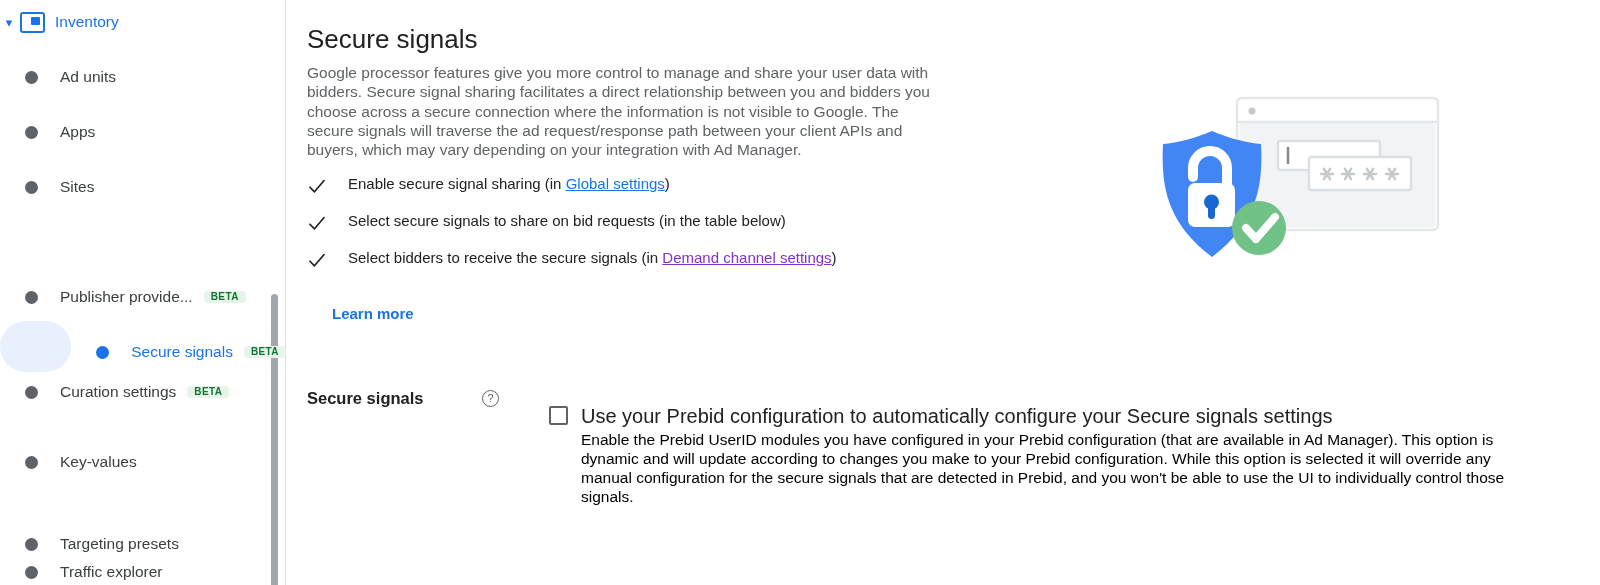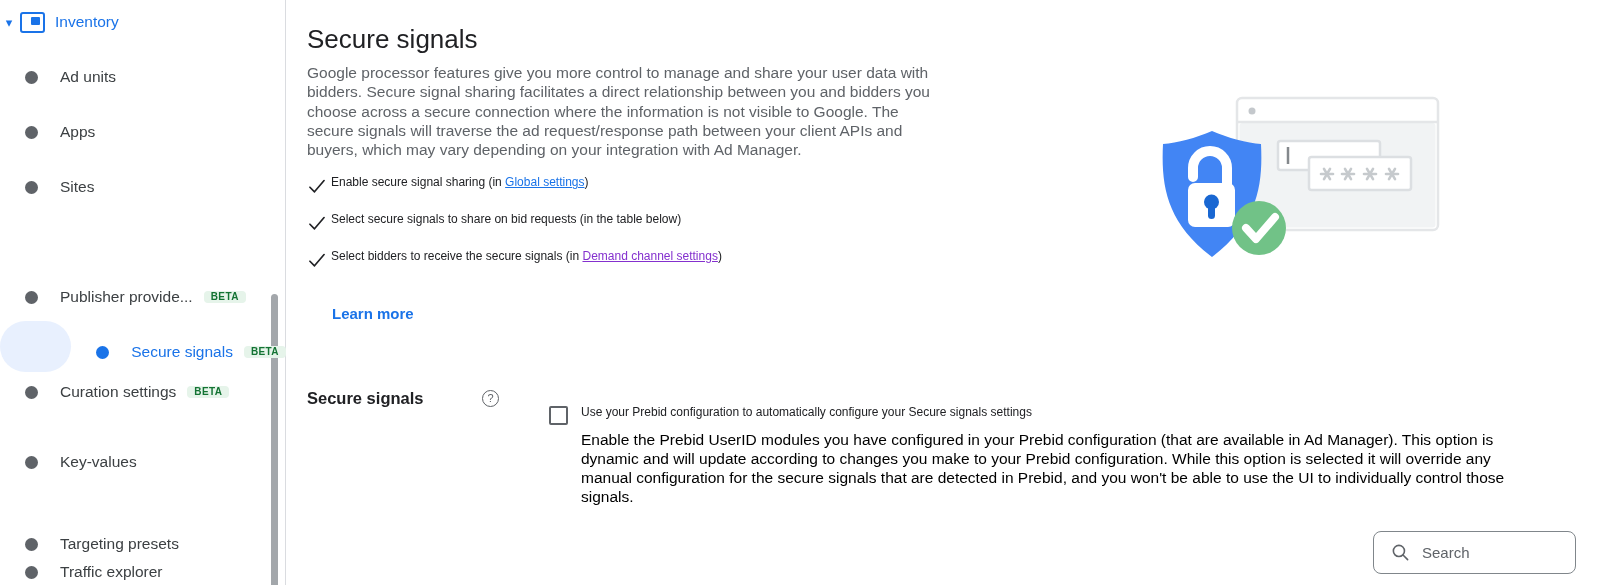--- a/index.html
+++ b/index.html
@@ -33,34 +33,34 @@
                background:#a3a7ab; border-radius:4px; }
 
   
   .page-title { position:absolute; left:307px; top:24px; font-size:26px;
                 font-weight:400; color:#202124; }
   .intro { position:absolute; left:307px; top:63px; width:624px; font-size:15.5px;
            line-height:19.3px; color:#5f6368; }
   .checklist { position:absolute; left:307px; top:175px; }
   .check-item { display:flex; align-items:flex-start; margin-bottom:15px; height:22px; }
   .check-icon { width:20px; height:20px; flex:0 0 auto; margin-top:1px; }
-  .check-text { margin-left:4px; font-size:12px; color:#202124; white-space:nowrap; }
+  .check-text { margin-left:21px; font-size:15px; color:#202124; white-space:nowrap; }
   a.link-blue { color:#1a73e8; text-decoration:underline; cursor:pointer; }
   a.link-purple { color:#8430ce; text-decoration:underline; cursor:pointer; }
   .learn-more { position:absolute; left:332px; top:305px; font-size:15px;
                 font-weight:bold; color:#1a73e8; cursor:pointer; }
 
   .section-label { position:absolute; left:307px; top:389px; font-size:16.5px;
                    font-weight:bold; color:#202124; }
   .help-icon { position:absolute; left:482px; top:390px; width:17px; height:17px;
                border:1.5px solid #5f6368; border-radius:50%; color:#5f6368;
                font-size:11px; line-height:14px; text-align:center; cursor:pointer; }
   .checkbox { position:absolute; left:549px; top:406px; width:19px; height:19px;
               border:2px solid #5f6368; border-radius:2px; background:#fff; cursor:pointer; }
-  .checkbox-label { position:absolute; left:581px; top:405px; font-size:12px;
+  .checkbox-label { position:absolute; left:581px; top:405px; font-size:20px;
                     color:#202124; white-space:nowrap; }
   .sub-desc { position:absolute; left:581px; top:430px; width:948px; font-size:15.5px;
               line-height:19px; color:#000000; }
 
   
   .search-box { position:absolute; left:1373px; top:531px; width:203px; height:43px;
                 border:1px solid #80868b; border-radius:8px; background:#fff;
                 display:flex; align-items:center; }
   .search-box svg { margin-left:17px; flex:0 0 auto; }
   .search-input { border:none; outline:none; margin-left:12px; width:140px;
@@ -164,27 +164,20 @@
 
   <a class="learn-more">Learn more</a>
 
   <div class="section-label">Secure signals</div>
   <div class="help-icon">?</div>
 
   <div class="checkbox"></div>
   <div class="checkbox-label">Use your Prebid configuration to automatically configure your Secure signals settings</div>
   <p class="sub-desc">Enable the Prebid UserID modules you have configured in your Prebid configuration (that are available in Ad Manager). This option is dynamic and will update according to changes you make to your Prebid configuration. While this option is selected it will override any manual configuration for the secure signals that are detected in Prebid, and you won't be able to use the UI to individually control those signals.</p>
 
-  <div class="search-box">
-    <svg width="19" height="19" viewBox="0 0 24 24">
-      <circle cx="10" cy="10" r="7" fill="none" stroke="#5f6368" stroke-width="2"></circle>
-      <line x1="15.2" y1="15.2" x2="21" y2="21" stroke="#5f6368" stroke-width="2" stroke-linecap="round"></line>
-    </svg>
-    <input class="search-input" type="text" placeholder="Search" style="">
-  </div>
 
   <svg class="illustration" width="320" height="185" viewBox="0 0 320 185">
 
     <g>
       <rect x="107" y="13" width="201" height="132" rx="5" fill="#ffffff" stroke="#e4e6e8" stroke-width="2.5"></rect>
       <rect x="109.5" y="38" width="196" height="104.5" rx="3" fill="#f1f3f4"></rect>
       <line x1="108" y1="37" x2="307" y2="37" stroke="#e4e6e8" stroke-width="2.5"></line>
       <circle cx="122" cy="26" r="3.5" fill="#c4c8cc"></circle>
 
       <rect x="148" y="56" width="102" height="29" rx="2.5" fill="#ffffff" stroke="#dcdfe2" stroke-width="2.5"></rect>

